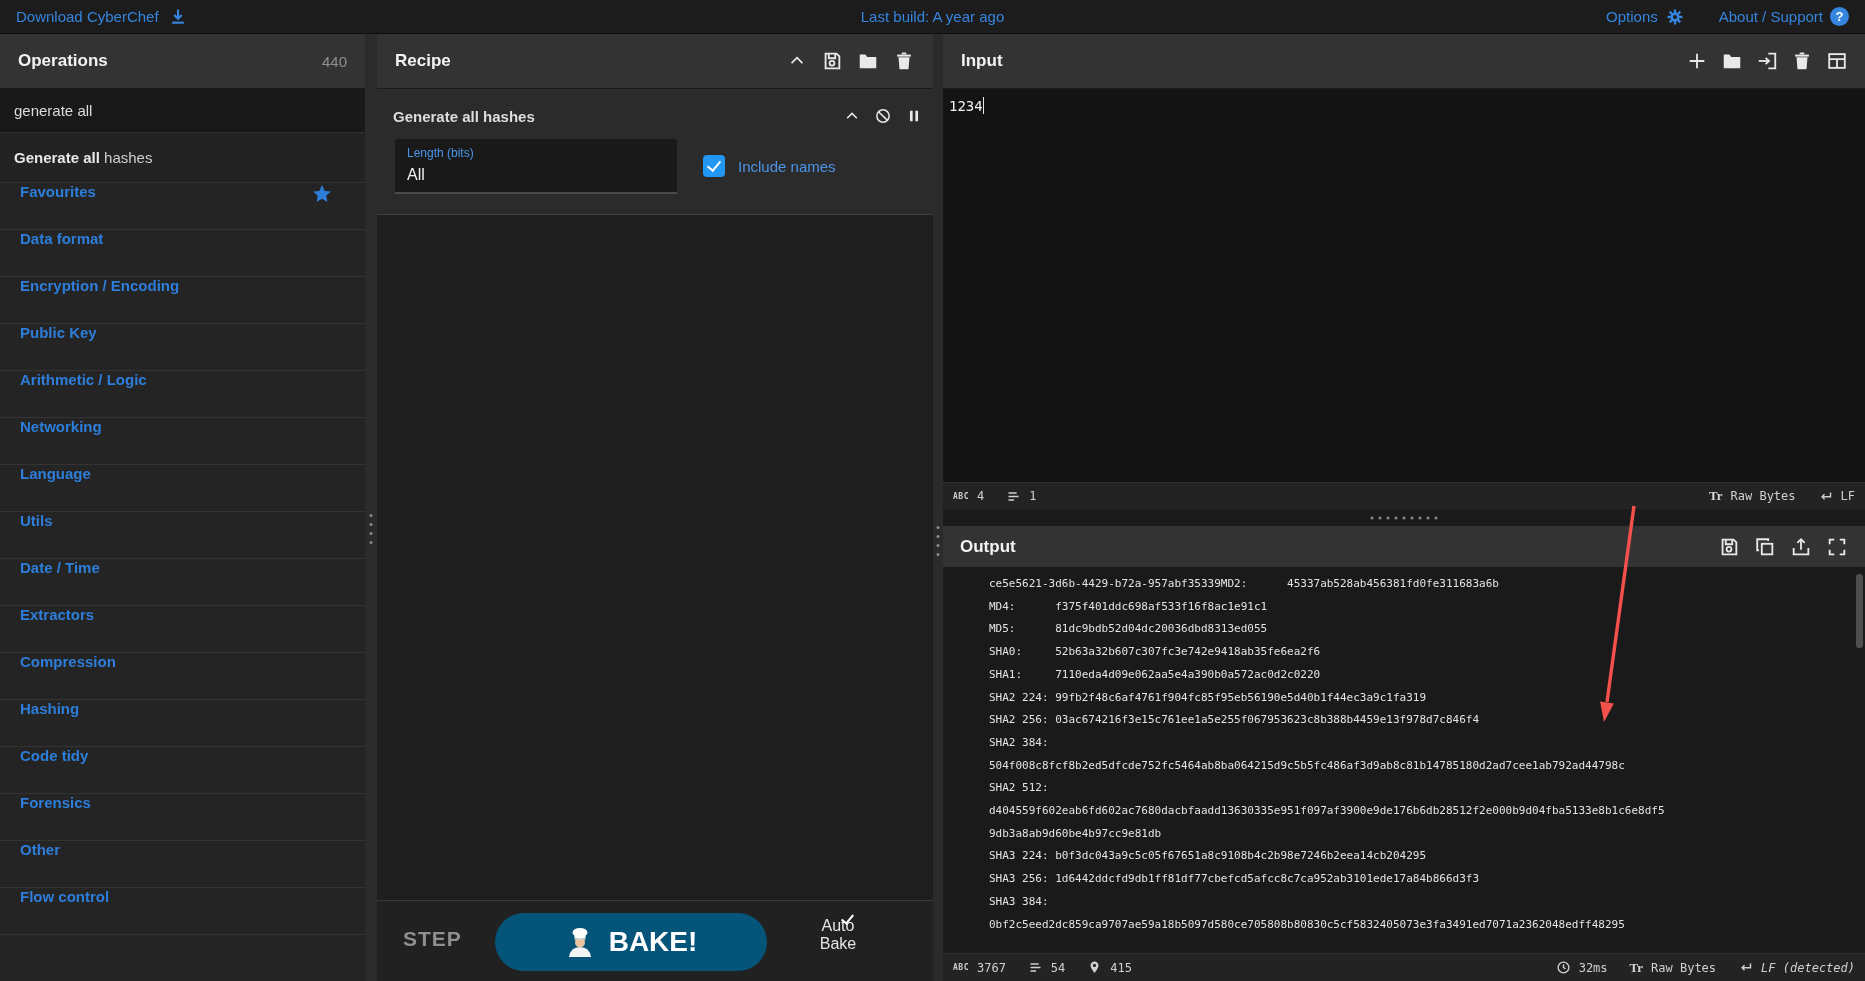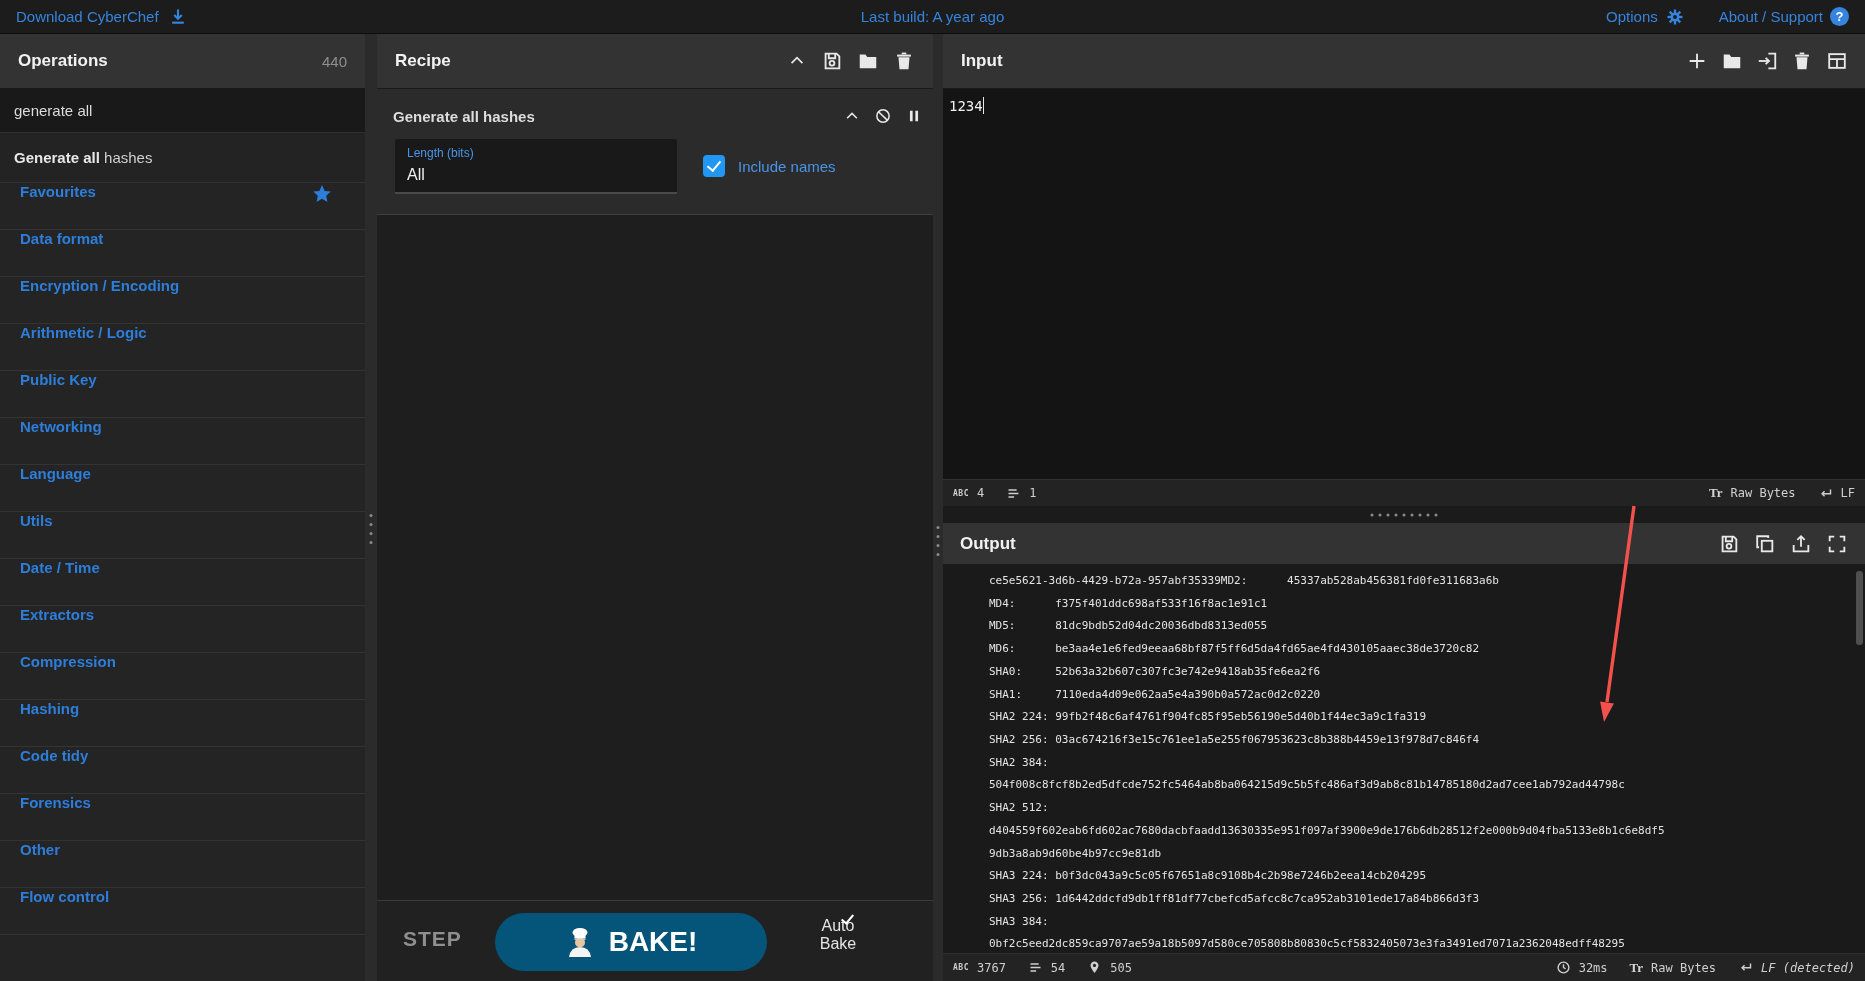--- a/index.html
+++ b/index.html
@@ -170,24 +170,24 @@
             <polygon points="12,2.3 14.9,8.6 21.6,9.4 16.6,14 17.9,20.7 12,17.3 6.1,20.7 7.4,14 2.4,9.4 9.1,8.6" fill="#2d7edb"></polygon>
           </svg>
         </div>
         <div class="cat-row">
           <span>Data format</span>
         </div>
         <div class="cat-row">
           <span>Encryption / Encoding</span>
         </div>
         <div class="cat-row">
+          <span>Public Key</span>
+        </div>
+        <div class="cat-row">
           <span>Arithmetic / Logic</span>
-        </div>
-        <div class="cat-row">
-          <span>Public Key</span>
         </div>
         <div class="cat-row">
           <span>Networking</span>
         </div>
         <div class="cat-row">
           <span>Language</span>
         </div>
         <div class="cat-row">
           <span>Utils</span>
         </div>
@@ -394,21 +394,20 @@
           <path class="st" d="M4 9V4h5M15 4h5v5M20 15v5h-5M9 20H4v-5"></path>
         </svg>
       </div>
     </div>
 
     <div class="outbody">
       <div id="output-text">
           <div class="oline">ce5e5621-3d6b-4429-b72a-957abf35339MD2:      45337ab528ab456381fd0fe311683a6b</div>
           <div class="oline">MD4:      f375f401ddc698af533f16f8ac1e91c1</div>
           <div class="oline">MD5:      81dc9bdb52d04dc20036dbd8313ed055</div>
-          <div class="oline">MD6:      be3aa4e1e6fed9eeaa68bf87f5ff6d5da4fd65ae4fd430105aaec38de3720c82</div>
           <div class="oline">SHA0:     52b63a32b607c307fc3e742e9418ab35fe6ea2f6</div>
           <div class="oline">SHA1:     7110eda4d09e062aa5e4a390b0a572ac0d2c0220</div>
           <div class="oline">SHA2 224: 99fb2f48c6af4761f904fc85f95eb56190e5d40b1f44ec3a9c1fa319</div>
           <div class="oline">SHA2 256: 03ac674216f3e15c761ee1a5e255f067953623c8b388b4459e13f978d7c846f4</div>
           <div class="oline">SHA2 384:</div>
           <div class="oline">504f008c8fcf8b2ed5dfcde752fc5464ab8ba064215d9c5b5fc486af3d9ab8c81b14785180d2ad7cee1ab792ad44798c</div>
           <div class="oline">SHA2 512:</div>
           <div class="oline">d404559f602eab6fd602ac7680dacbfaadd13630335e951f097af3900e9de176b6db28512f2e000b9d04fba5133e8b1c6e8df5</div>
           <div class="oline">9db3a8ab9d60be4b97cc9e81db</div>
           <div class="oline">SHA3 224: b0f3dc043a9c5c05f67651a8c9108b4c2b98e7246b2eea14cb204295</div>
@@ -423,21 +422,21 @@
       <span class="abc">ABC</span>
       <span>3767</span>
       <svg class="ic s15 gapL" viewBox="0 0 24 24">
         <path d="M4 6.5h13M4 12h16M4 17.5h9" stroke="#cfcfcf" stroke-width="2.4" fill="none"></path>
       </svg>
       <span>54</span>
       <svg class="ic s15 gapL" viewBox="0 0 24 24">
         <path d="M12 2.2c-3.6 0-6.4 2.8-6.4 6.3 0 4.6 6.4 12.3 6.4 12.3s6.4-7.7 6.4-12.3c0-3.5-2.8-6.3-6.4-6.3z" fill="#cfcfcf"></path>
         <circle cx="12" cy="8.6" r="2.5" fill="#232323"></circle>
       </svg>
-      <span>505</span>
+      <span>415</span>
       <span class="rt">
         <svg class="ic s15" viewBox="0 0 24 24">
           <circle cx="12" cy="12" r="8.6" stroke="#cfcfcf" stroke-width="2.2" fill="none"></circle>
           <path d="M12 6.8V12l3.4 2" stroke="#cfcfcf" stroke-width="2.2" fill="none"></path>
         </svg>
         <span>32ms</span>
         <span class="tr gapL">Tr</span>
         <span>Raw Bytes</span>
         <svg class="ic s15 gapL" viewBox="0 0 24 24">
           <path d="M20 5.5v7H7" stroke="#cfcfcf" stroke-width="2.3" fill="none"></path>

